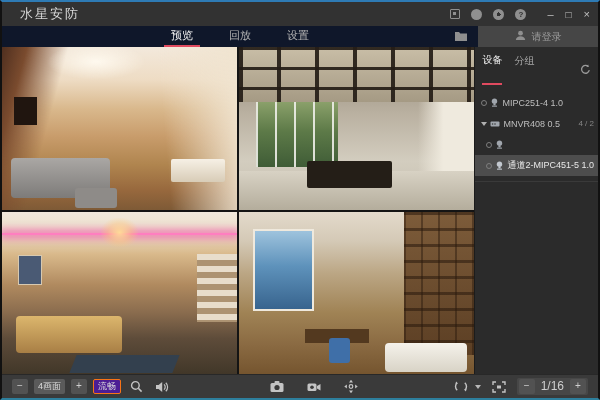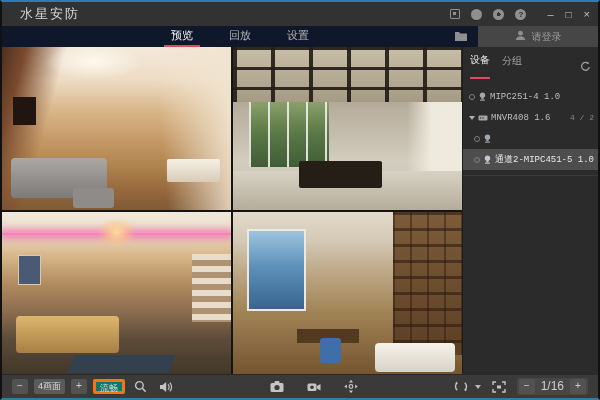--- a/index.html
+++ b/index.html
@@ -86,42 +86,42 @@
     linear-gradient(180deg,#7d5c3a,#5c3f24); }
   .p4-window{ left:6%; top:11%; width:26%; height:50%; border:2px solid #efe9dd;
     background:linear-gradient(180deg,#9ec3dd 0%, #5e92bb 45%, #38648e 100%); }
   .p4-desk{ left:28%; bottom:19%; width:27%; height:9%; background:#53391f; }
   .p4-chair{ left:38%; bottom:7%; width:9%; height:15%; border-radius:3px; background:#3f6fa8; }
   .p4-bed{ right:3%; bottom:1%; width:35%; height:18%; border-radius:4px;
     background:linear-gradient(180deg,#f5f2eb,#d8d3c6); }
   
   .sidebar{ flex:0 0 112px; background:#2b2b2b; border-left:1px solid #1c1c1c; display:flex; flex-direction:column; }
   .sb-tabs{ display:flex; align-items:center; gap:12px; padding:6px 7px 3px; }
-  .sb-tab{ font-size:10px; color:#a8a8a8; padding-bottom:10px; }
+  .sb-tab{ font-size:10px; color:#a8a8a8; padding-bottom:16px; }
   .sb-tab.active{ color:#ececec; border-bottom:2px solid #e04a5f; }
   .sb-refresh{ margin-left:auto; display:flex; }
-  .sb-list{ margin-top:4px;font-family:Liberation Mono, monospace; }
+  .sb-list{ margin-top:4px; }
   .sb-row{ display:flex; align-items:center; height:21px; padding:0 4px 0 6px; gap:3px;
     font-size:9px; color:#bfbfbf; white-space:nowrap; overflow:hidden; }
   .sb-row.indent{ padding-left:11px; }
   .sb-row.selected{ background:#4d4d4d; color:#e8e8e8; }
   .radio{ flex:0 0 6px; width:6px; height:6px; border:1px solid #7e7e7e; border-radius:50%; }
   .caret{ flex:0 0 auto; width:0; height:0; border-left:3.5px solid transparent;
     border-right:3.5px solid transparent; border-top:4.5px solid #b0b0b0; }
   .count{ margin-left:auto; color:#878787; font-size:8px; }
   .sb-divider{ height:1px; background:#3a3a3a; margin-top:5px; }
   .dev-icon{ flex:0 0 auto; display:flex; }
   
   .bottombar{ flex:0 0 24px; background:#3a3a3a; border-top:1px solid #282828;
     display:flex; align-items:center; padding:0 10px; gap:6px; position:relative; }
   .tbtn{ min-width:16px; height:15px; background:#525252; border-radius:2px; color:#cfcfcf;
     font-size:10px; line-height:13px; text-align:center; padding:0 3px; }
   .tlabel{ height:15px; background:#5a5a5a; border-radius:2px; color:#dcdcdc; font-size:9px;
     line-height:15px; padding:0 4px; }
-  .tlabel.bordered{ background:#0f766e; border:3px solid #f97316; line-height:13px; }
+  .tlabel.bordered{ background:#4c1d95; border:1px solid #f97316; line-height:13px; }
   .tool-icon{ display:flex; align-items:center; margin:0 3px; }
   .center-tools{ position:absolute; left:312px; transform:translateX(-50%); display:flex; gap:16px; align-items:center; }
   .right-tools{ margin-left:auto; display:flex; align-items:center; gap:8px; }
   .pager{ display:flex; align-items:center; gap:2px; background:#474747; border-radius:2px; padding:1px 2px; }
   .pager .tlabel{ background:transparent; font-size:12px; color:#cfcfcf; }
   .caret-down{ width:0; height:0; border-left:3px solid transparent; border-right:3px solid transparent;
     border-top:4px solid #b8b8b8; margin-left:-4px; }
 </style>
 </head>
 <body>
@@ -225,21 +225,21 @@
 
         <div class="sb-row">
           <span class="caret"></span>
           <span class="dev-icon">
             <svg width="10" height="8" viewBox="0 0 10 8">
                 <rect x="0.5" y="1.5" width="9" height="5" rx="1" fill="#a0a6ad"></rect>
                 <circle cx="2.6" cy="4" r="0.8" fill="#3a3a3a"></circle>
                 <circle cx="5" cy="4" r="0.8" fill="#3a3a3a"></circle>
               </svg>
           </span>
-          <span>MNVR408 1.6</span>
+          <span>MNVR408 0.5</span>
           <span class="count">4 / 2</span>
         </div>
 
         <div class="sb-row indent">
           <span class="radio"></span>
           <span class="dev-icon">
             <svg width="9" height="10" viewBox="0 0 9 10">
                 <circle cx="4.5" cy="3.3" r="2.7" fill="#a0a6ad"></circle>
                 <rect x="3.4" y="5.8" width="2.2" height="1.6" fill="#a0a6ad"></rect>
                 <rect x="2" y="7.6" width="5" height="1.1" fill="#a0a6ad"></rect>

